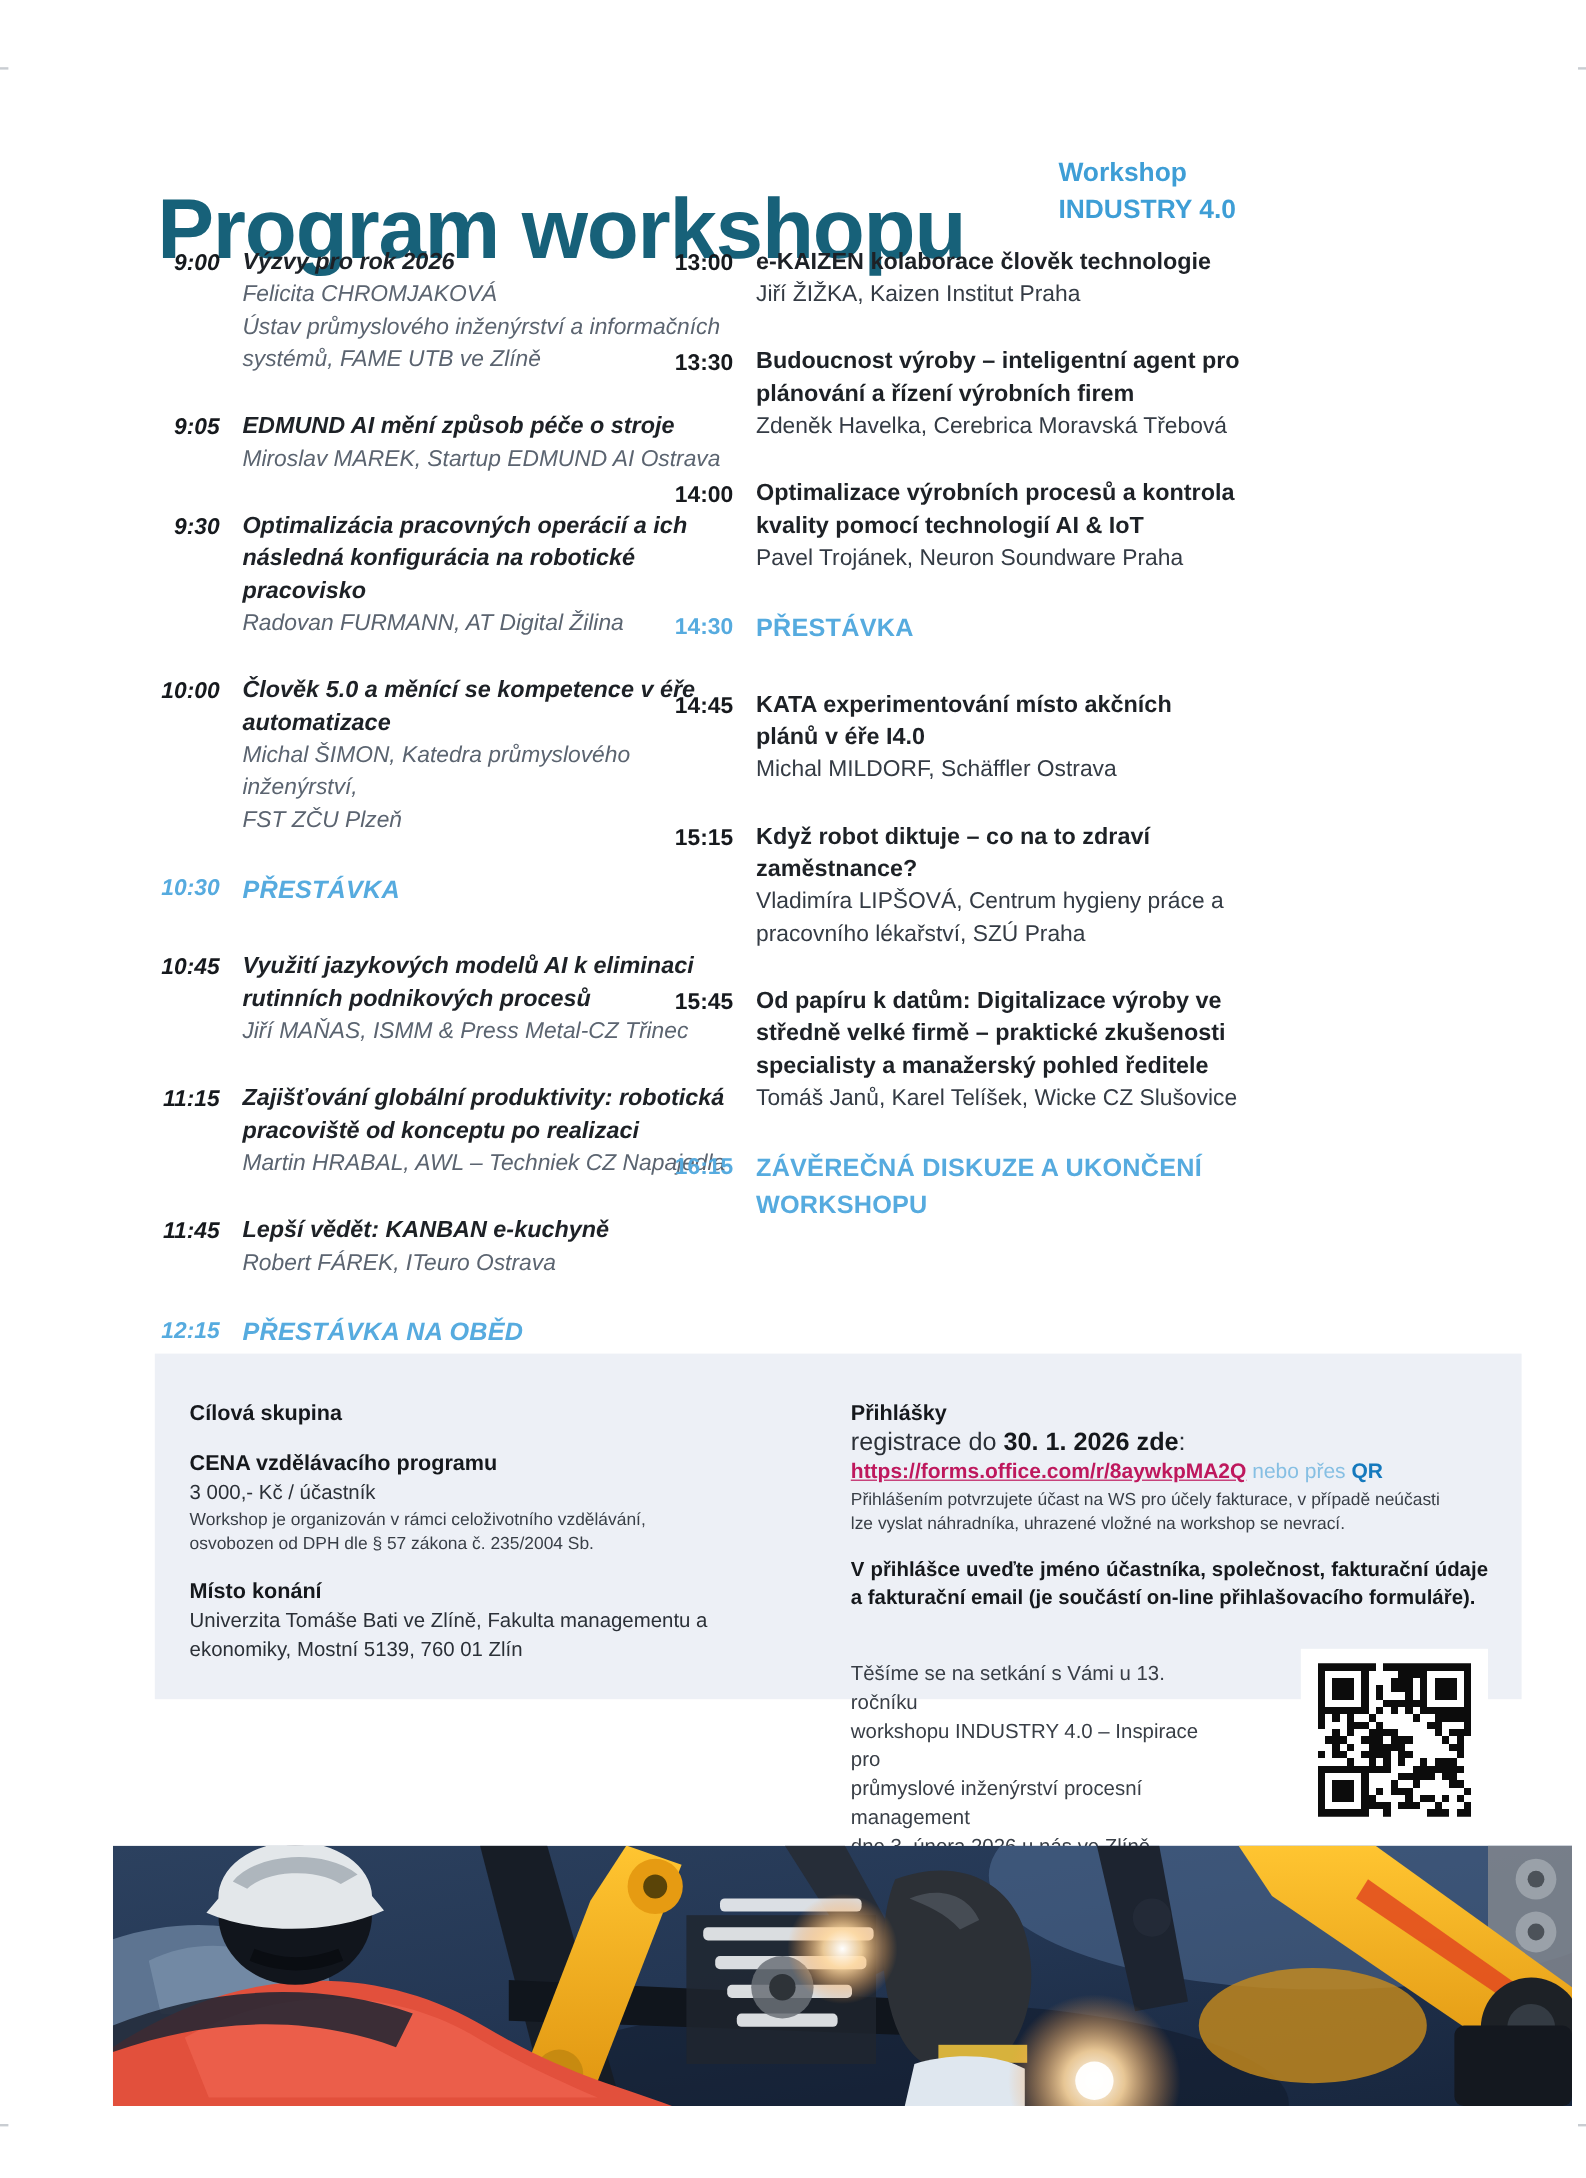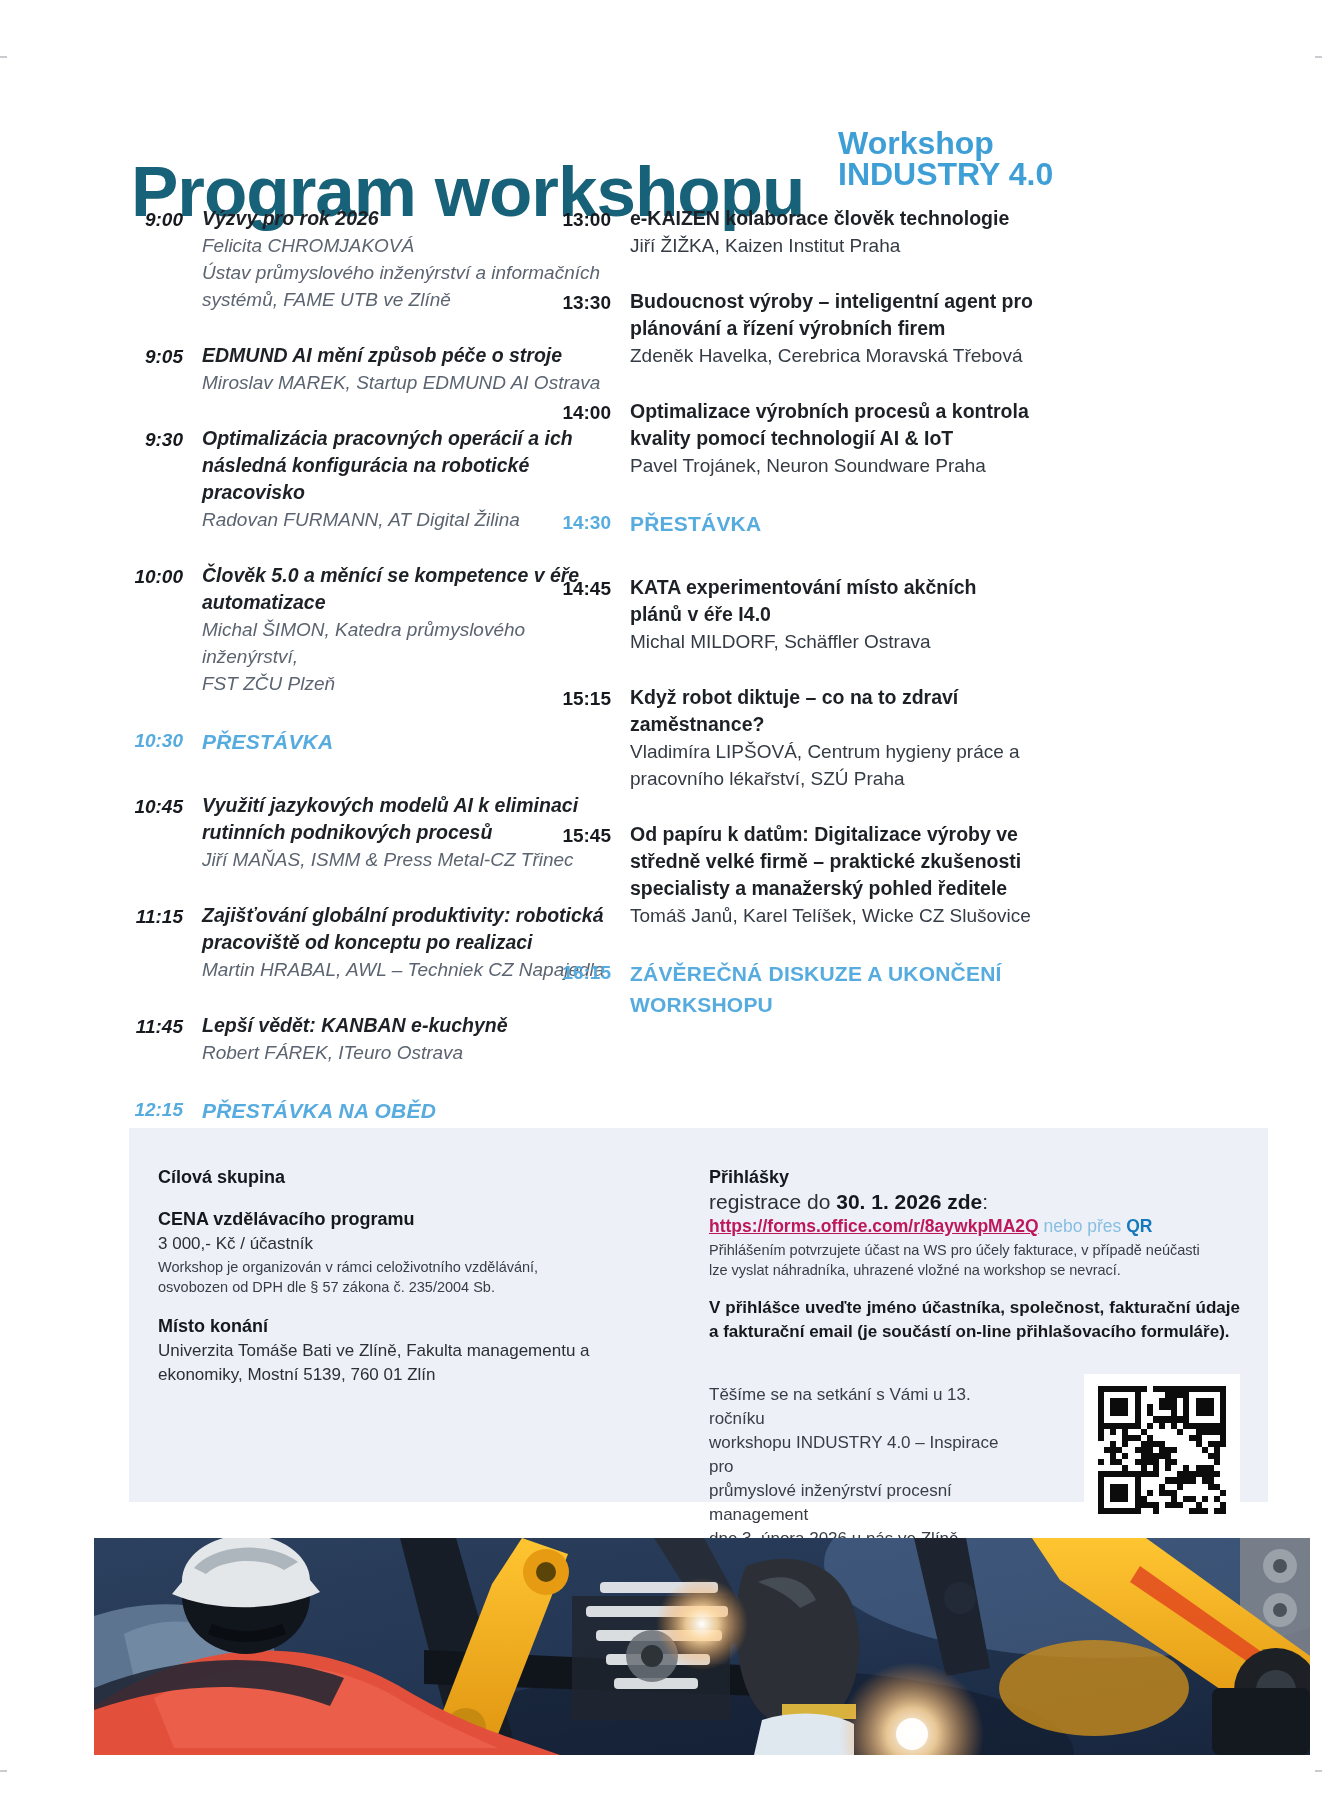--- a/index.html
+++ b/index.html
@@ -7,40 +7,40 @@
        -webkit-font-smoothing:antialiased;color:#1d2126;overflow:hidden;}
   .page{position:absolute;inset:0;background:#ffffff;border-radius:29px;}
 
   
   .crop{position:absolute;background:#c9cdd2;}
   .crop.h{width:7px;height:2px;}
 
   
   .title{position:absolute;left:131px;top:103px;font-size:71px;font-weight:700;
          color:#176179;letter-spacing:-1px;white-space:nowrap;}
-  .brand{position:absolute;left:838px;top:128px;font-size:32px;font-weight:700;
+  .brand{position:absolute;left:882px;top:128px;font-size:22px;font-weight:700;
          color:#3e9ed6;line-height:31px;}
 
   
   .col{position:absolute;top:205px;}
   #col-morning{left:133px;width:478px;font-style:italic;}
   #col-afternoon{left:561px;width:580px;}
   .session{display:flex;margin-bottom:29px;}
   .session .time{flex:0 0 50px;text-align:right;font-weight:700;font-size:19px;
                  color:#16191d;line-height:27px;padding-top:1px;}
   .session .body{margin-left:19px;flex:1;}
   .session .ttl{font-weight:700;font-size:19.5px;line-height:27px;color:#1d2126;white-space:pre-line;}
   .session .spk{font-size:19px;line-height:27px;color:#5b6470;white-space:pre-line;}
   #col-afternoon .session .spk{color:#343b44;}
   .session.break{margin-top:6px;margin-bottom:35px;}
   .session.break .time{color:#56abdf;}
   .session.break .ttl{color:#56abdf;font-size:21px;line-height:31px;letter-spacing:.2px;}
 
   
-  .info-box{position:absolute;left:129px;top:1128px;width:1139px;height:374px;
+  .info-box{position:absolute;left:129px;top:1128px;width:1139px;height:288px;
             background:#edf0f6;display:flex;box-sizing:border-box;
             padding:37px 28px 19px 29px;}
   .info-left{flex:0 0 482px;}
   .info-right{margin-left:69px;flex:1;position:relative;}
   .ib-h{font-size:18px;font-weight:700;color:#15181c;line-height:25px;margin-top:17px;}
   .ib-h:first-child{margin-top:0;}
   .ib-p{font-size:17px;color:#2b3037;line-height:24px;white-space:pre-line;}
   .ib-small{font-size:14.5px;color:#383e46;line-height:20px;white-space:pre-line;margin-top:1px;}
   .reg-line{font-size:21px;color:#2b3037;line-height:24px;}
   .reg-line strong{color:#15181c;}

